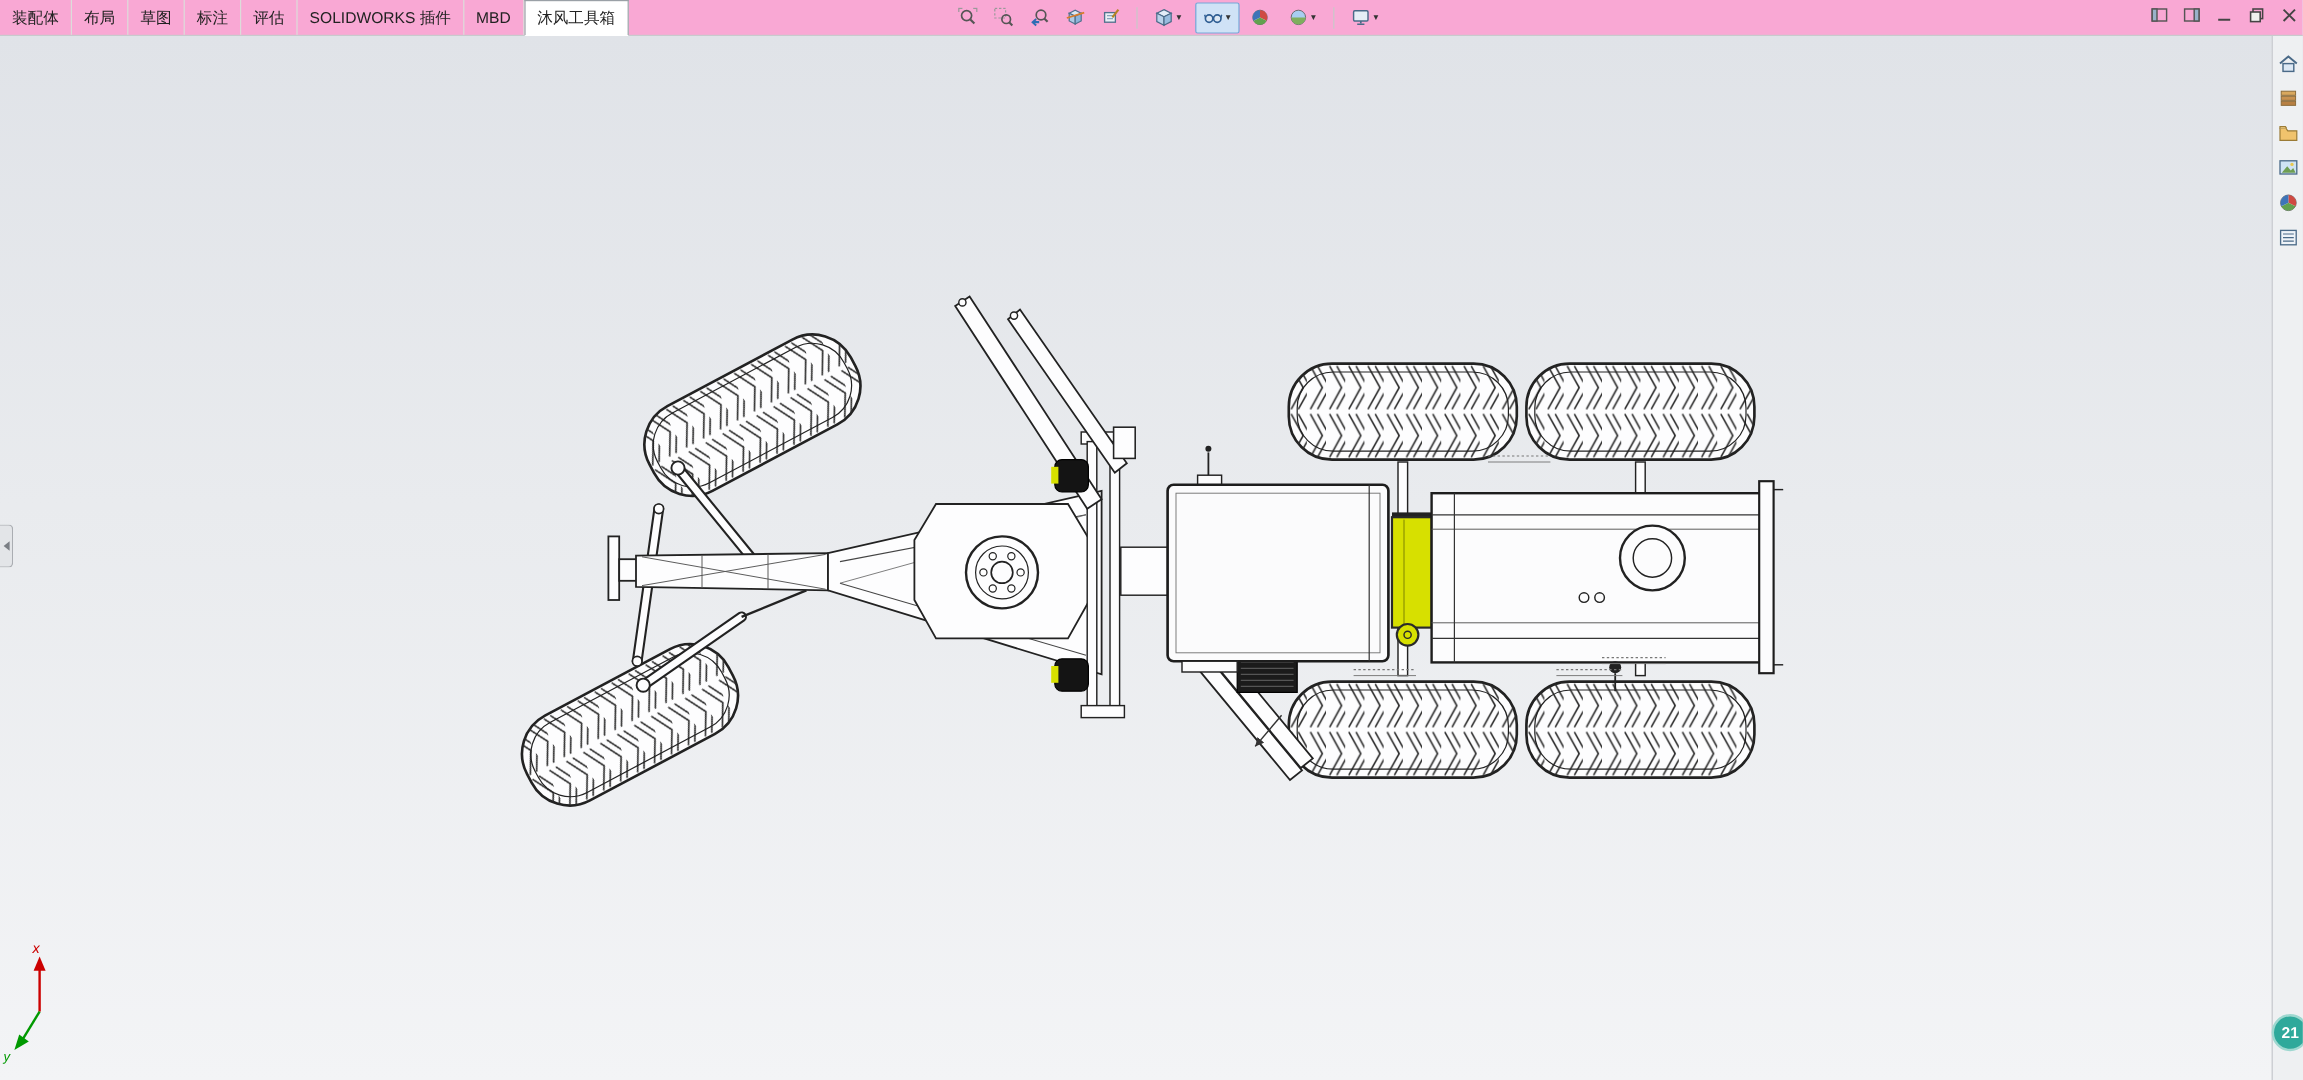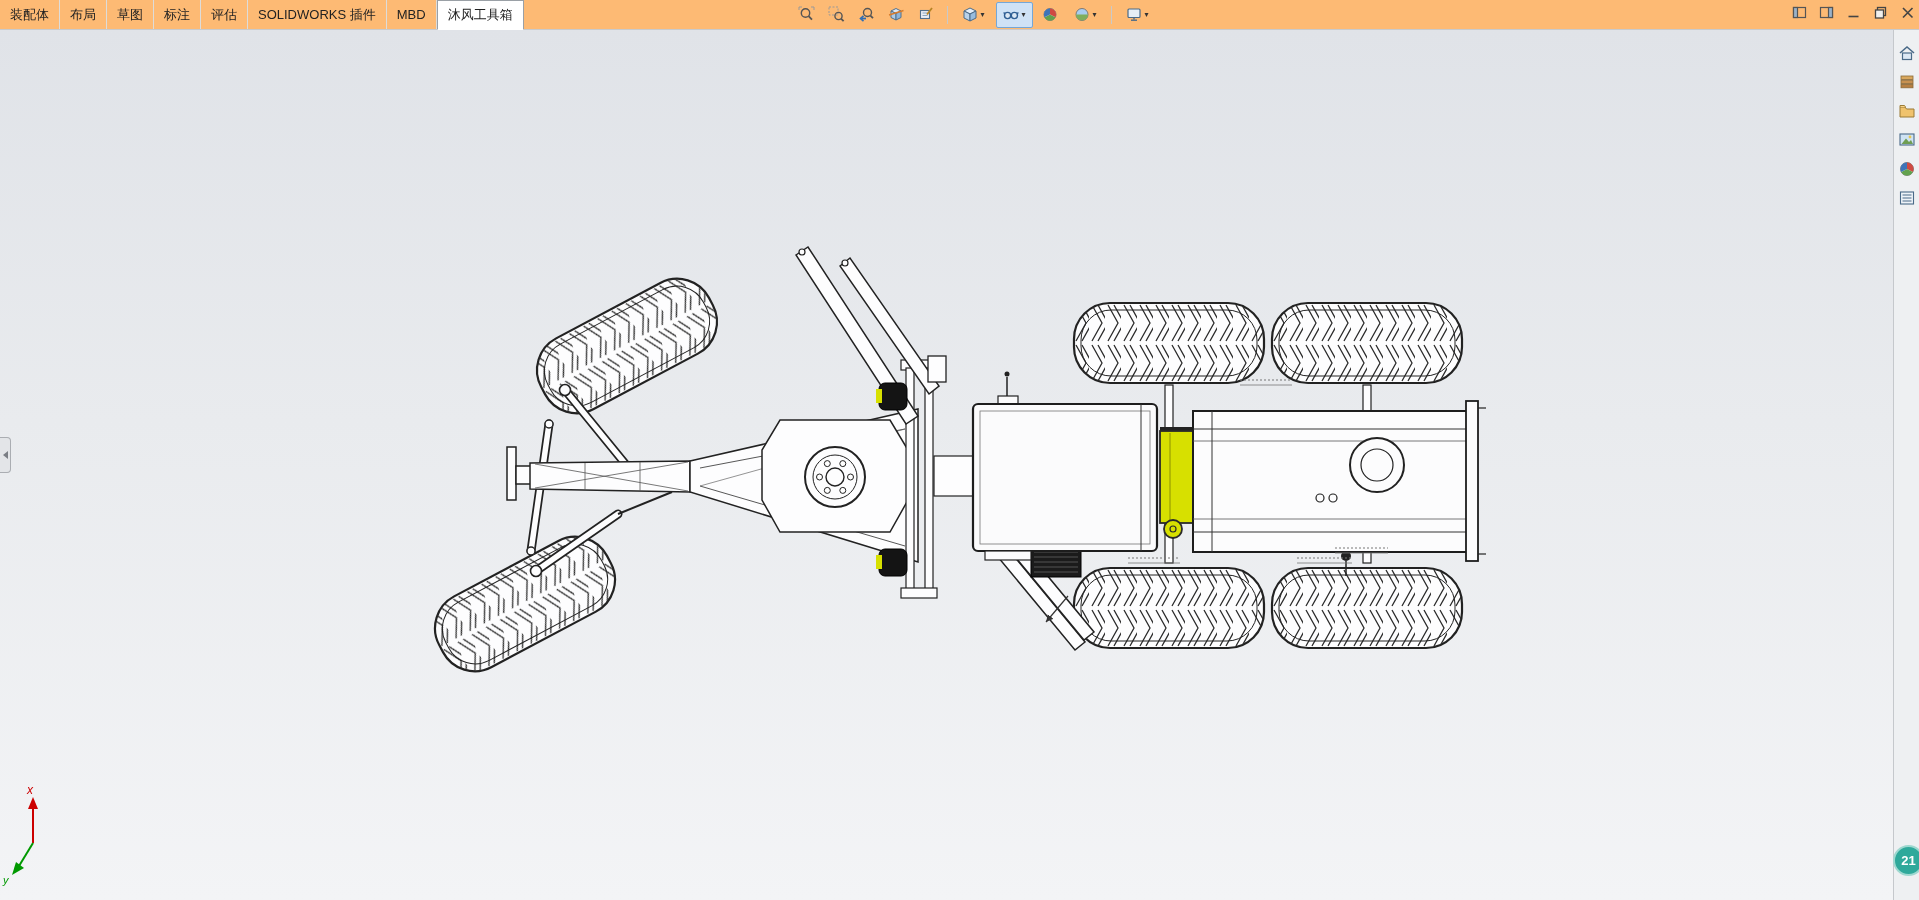--- a/index.html
+++ b/index.html
@@ -1,20 +1,20 @@
 <!DOCTYPE html>
 <html><head>
 <meta charset="utf-8">
 <style>
   html,body{margin:0;padding:0;}
   body{width:1919px;height:900px;overflow:hidden;position:relative;
        font-family:"Liberation Sans",sans-serif;background:#e8eaed;}
 
   
-  .topbar{position:absolute;top:0;left:0;right:0;height:29px;background:#fdba74;
+  .topbar{position:absolute;top:0;left:0;right:0;height:29px;background:#f9a8d4;
           border-bottom:1px solid #c8cacd;z-index:10;display:flex;align-items:stretch;}
   .tabs{display:flex;align-items:stretch;}
   .tab{display:flex;align-items:center;padding:0 10px;font-size:13px;color:#222;
        border-right:1px solid #dddcda;white-space:nowrap;cursor:default;}
   .tab.active{background:#ffffff;border:1px solid #9aa0a6;border-bottom:1px solid #fff;
               margin-bottom:-1px;border-right:1px solid #9aa0a6;}
   .hud{position:absolute;left:794px;top:2px;display:flex;align-items:center;gap:5px;height:25px;}
   .hbtn{width:25px;height:24px;display:flex;align-items:center;justify-content:center;border-radius:2px;}
   .hbtn.drop{width:35px;}
   .hbtn.active{background:#cfe2f6;border:1px solid #74a7d8;}

